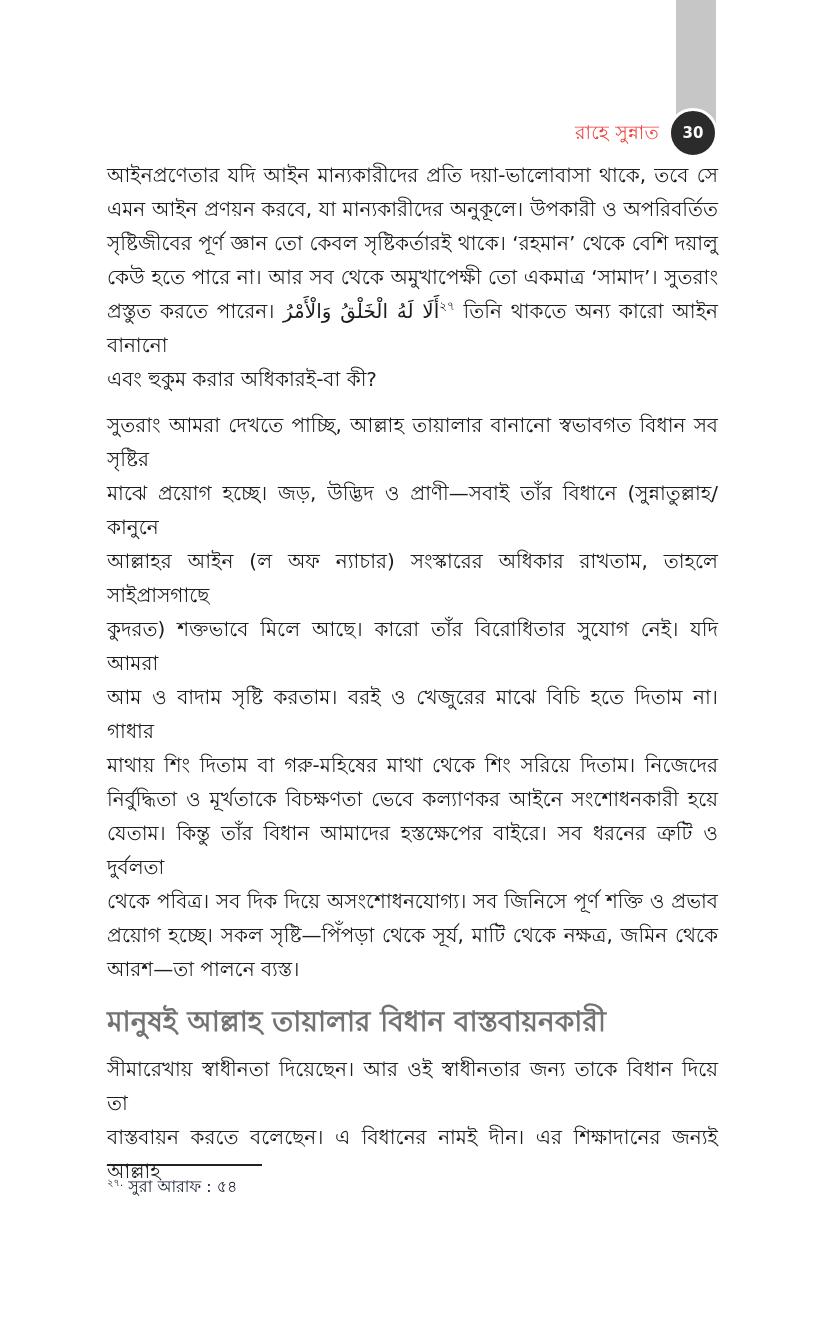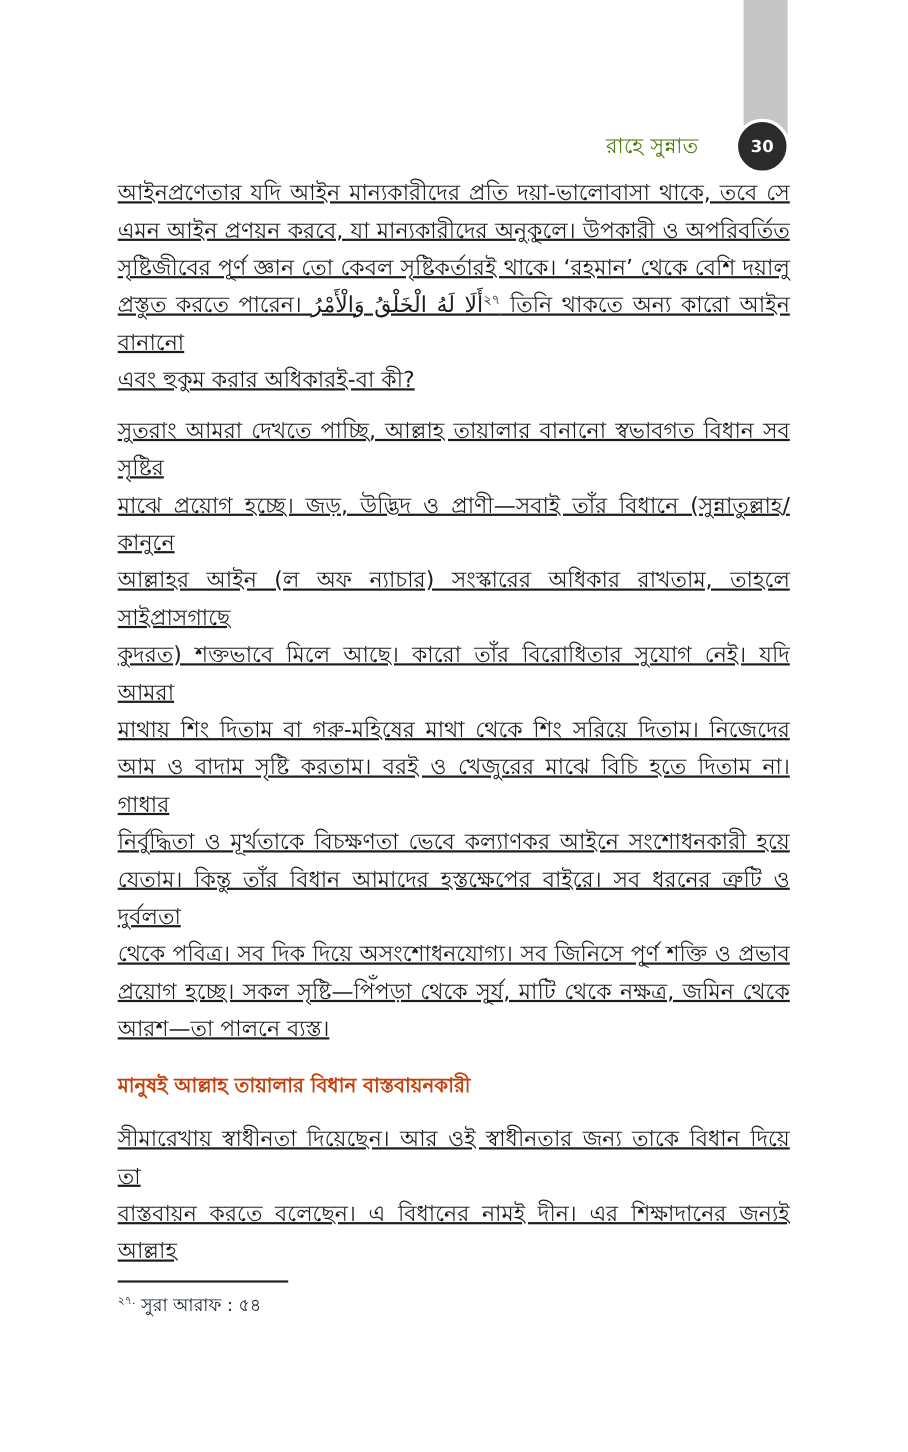--- a/index.html
+++ b/index.html
@@ -37,35 +37,35 @@
     display: flex;
     align-items: center;
     justify-content: center;
     font-size: 15px;
     font-weight: bold;
     box-sizing: content-box;
   }
 
   .running-head {
     position: absolute;
-    right: 190px;
+    right: 166px;
     top: 118px;
     font-size: 19px;
-    color: #4d7c0f;
+    color: #ef4444;
     letter-spacing: 0.2px;
   }
 
   .content {
     position: absolute;
     left: 107px;
     top: 158px;
     width: 611px;
   }
 
-  .para { margin: 0 0 12px 0; text-decoration: underline; }
+  .para { margin: 0 0 12px 0; }
 
   .line {
     font-size: 20px;
     line-height: 34px;
     text-align: justify;
     text-align-last: justify;
   }
   .line.last {
     text-align-last: left;
   }
@@ -74,25 +74,25 @@
     font-size: 20px;
     direction: rtl;
     unicode-bidi: isolate;
   }
   sup.fn-marker {
     font-size: 12px;
     line-height: 0;
   }
 
   .section-heading {
-    font-size: 18px;
+    font-size: 28px;
     font-weight: bold;
     line-height: 36px;
     margin: 18px 0 12px 0;
-    color: #c2410c;
+    color: #737373;
   }
 
   .footnote-block {
     position: absolute;
     left: 107px;
     top: 1164px;
     width: 611px;
   }
   .footnote-rule {
     width: 155px;
@@ -119,35 +119,36 @@
   </div>
 
   <div class="running-head">রাহে সুন্নাত</div>
 
   <div class="content">
 
     <div class="para">
       <div class="line">আইনপ্রণেতার যদি আইন মান্যকারীদের প্রতি দয়া-ভালোবাসা থাকে, তবে সে</div>
       <div class="line">এমন আইন প্রণয়ন করবে, যা মান্যকারীদের অনুকূলে। উপকারী ও অপরিবর্তিত</div>
       <div class="line">সৃষ্টিজীবের পূর্ণ জ্ঞান তো কেবল সৃষ্টিকর্তারই থাকে। ‘রহমান’ থেকে বেশি দয়ালু</div>
+      <div class="line">কেউ হতে পারে না। আর সব থেকে অমুখাপেক্ষী তো একমাত্র ‘সামাদ’। সুতরাং</div>
       <div class="line">
         <span>প্রস্তুত করতে পারেন।</span>
         <span class="arabic" dir="rtl">أَلَا لَهُ الْخَلْقُ وَالْأَمْرُ</span><sup class="fn-marker">২৭</sup>
         <span>তিনি থাকতে অন্য কারো আইন বানানো</span>
       </div>
       <div class="line last">এবং হুকুম করার অধিকারই-বা কী?</div>
     </div>
 
     <div class="para">
       <div class="line">সুতরাং আমরা দেখতে পাচ্ছি, আল্লাহ তায়ালার বানানো স্বভাবগত বিধান সব সৃষ্টির</div>
       <div class="line">মাঝে প্রয়োগ হচ্ছে। জড়, উদ্ভিদ ও প্রাণী—সবাই তাঁর বিধানে (সুন্নাতুল্লাহ/কানুনে</div>
       <div class="line">আল্লাহর আইন (ল অফ ন্যাচার) সংস্কারের অধিকার রাখতাম, তাহলে সাইপ্রাসগাছে</div>
       <div class="line">কুদরত) শক্তভাবে মিলে আছে। কারো তাঁর বিরোধিতার সুযোগ নেই। যদি আমরা</div>
+      <div class="line">আম ও বাদাম সৃষ্টি করতাম। বরই ও খেজুরের মাঝে বিচি হতে দিতাম না। গাধার</div>
       <div class="line">মাথায় শিং দিতাম বা গরু-মহিষের মাথা থেকে শিং সরিয়ে দিতাম। নিজেদের</div>
-      <div class="line">আম ও বাদাম সৃষ্টি করতাম। বরই ও খেজুরের মাঝে বিচি হতে দিতাম না। গাধার</div>
       <div class="line">নির্বুদ্ধিতা ও মূর্খতাকে বিচক্ষণতা ভেবে কল্যাণকর আইনে সংশোধনকারী হয়ে</div>
       <div class="line">যেতাম। কিন্তু তাঁর বিধান আমাদের হস্তক্ষেপের বাইরে। সব ধরনের ত্রুটি ও দুর্বলতা</div>
       <div class="line">থেকে পবিত্র। সব দিক দিয়ে অসংশোধনযোগ্য। সব জিনিসে পূর্ণ শক্তি ও প্রভাব</div>
       <div class="line">প্রয়োগ হচ্ছে। সকল সৃষ্টি—পিঁপড়া থেকে সূর্য, মাটি থেকে নক্ষত্র, জমিন থেকে</div>
       <div class="line last">আরশ—তা পালনে ব্যস্ত।</div>
     </div>
 
     <div class="section-heading">মানুষই আল্লাহ তায়ালার বিধান বাস্তবায়নকারী</div>
 
     <div class="para">

